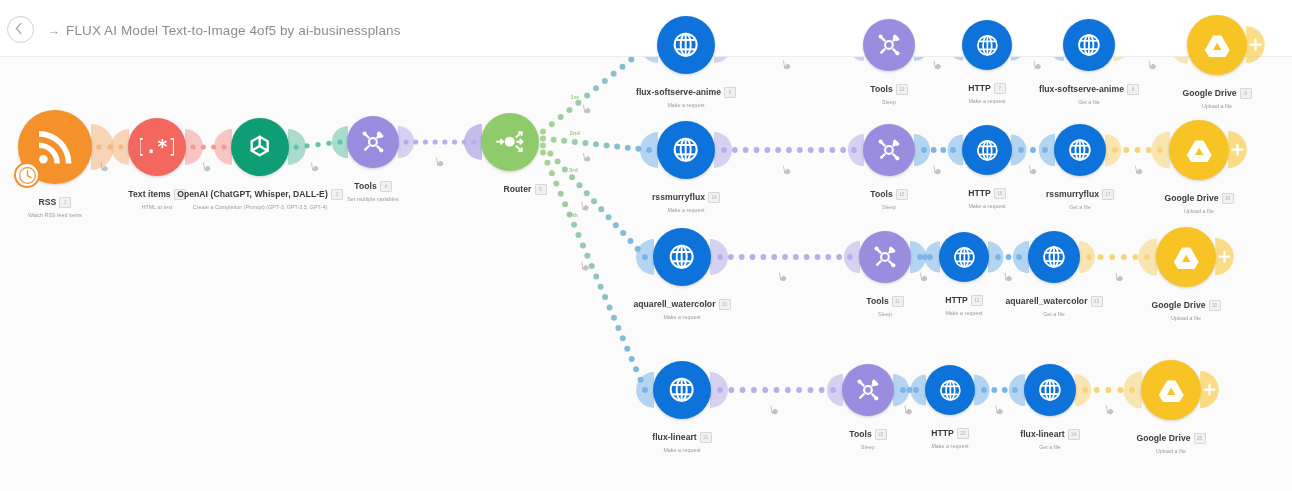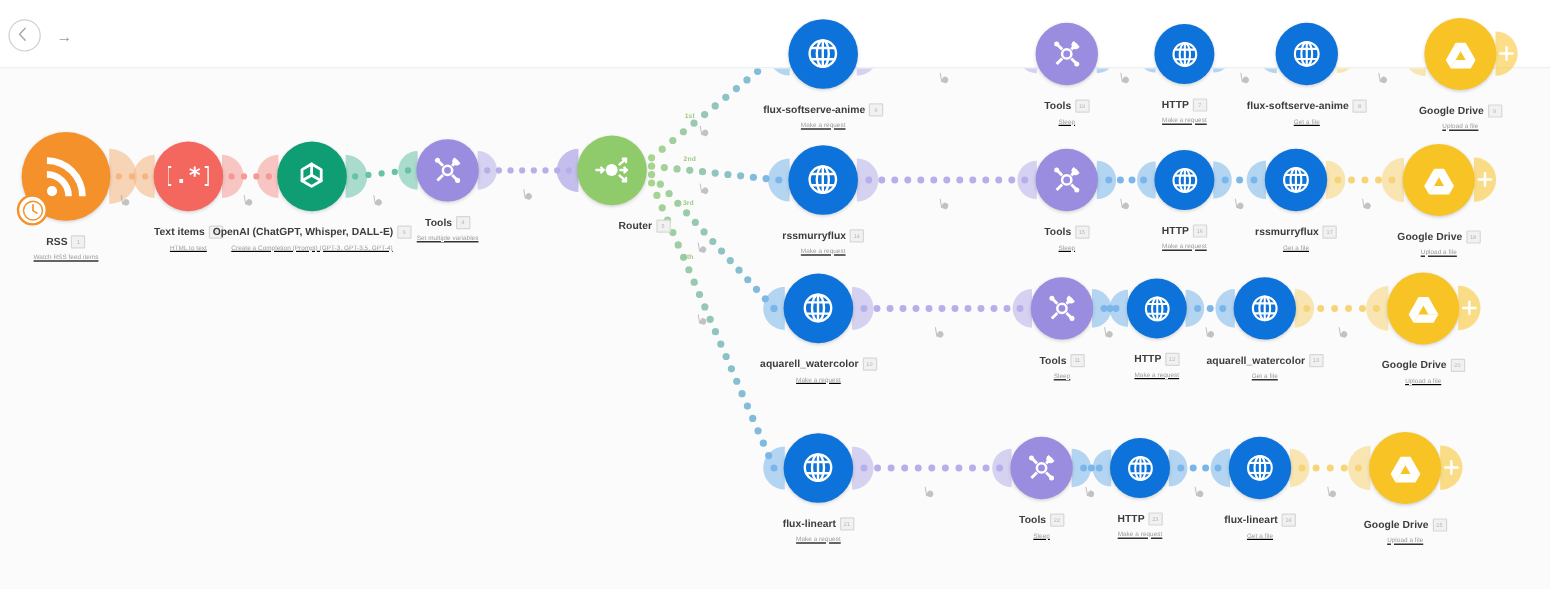--- a/index.html
+++ b/index.html
@@ -33,21 +33,21 @@
   .node{position:absolute;width:0;height:0;}
   .bubble{
     position:absolute;border-radius:50%;
     display:flex;align-items:center;justify-content:center;
     box-shadow:0 1px 3px rgba(0,0,0,.18);
     cursor:pointer;
   }
   .bubble svg{display:block;}
   .lbl{
     position:absolute;text-align:center;white-space:nowrap;
-    transform:translateX(-50%);pointer-events:none;text-decoration:underline;
+    transform:translateX(-50%);pointer-events:none;
   }
   .lbl .t1{
     font-size:8.6px;font-weight:bold;color:#3c3c3c;letter-spacing:.05px;
     display:inline-flex;align-items:center;gap:3px;justify-content:center;
   }
   .lbl .t2{font-size:5.3px;color:#9b9b9b;margin-top:2.5px;letter-spacing:.05px;}
   .badge{
     display:inline-block;min-width:7px;height:7px;line-height:7px;
     padding:1px 1.5px;border:1px solid #d7d7d7;background:#f1f1f1;color:#b4b4b4;
     font-size:4.6px;font-weight:normal;border-radius:1px;text-align:center;
@@ -62,20 +62,21 @@
 <body>
 
 <div id="header">
   <div id="back-btn">
     <svg width="13" height="13" viewBox="0 0 13 13">
       <path d="M8 1.5 L3.3 6.5 L8 11.5" fill="none" stroke="#a8a8a8" stroke-width="1.2" stroke-linecap="round" stroke-linejoin="round"></path>
     </svg>
   </div>
   <div id="crumb">
     <span class="arrow">→</span>
+    <span>FLUX AI Model Text-to-Image 4of5 by ai-businessplans</span>
   </div>
 </div>
 
 <div id="canvas">
   <svg id="wires">
       <path d="M 91 67.06 a 22.94 22.94 0 0 1 0 45.88 z" fill="#f5b57e" opacity="0.55"></path>
       <path d="M 129 72.02 a 17.98 17.98 0 0 0 0 35.96 z" fill="#f5b57e" opacity="0.55"></path>
       <circle cx="99.00" cy="90.00" r="2.6" fill="#f5b57e"></circle>
       <circle cx="110.00" cy="90.00" r="2.6" fill="#f5b57e"></circle>
       <circle cx="121.00" cy="90.00" r="2.6" fill="#f5b57e"></circle>
@@ -454,21 +455,21 @@
               <path d="M24 44 L30 50 L24 56"></path>
               <path d="M70 36 L86 22"></path>
               <path d="M78 22 H86 V30"></path>
               <path d="M72 50 H88"></path>
               <path d="M82 44 L88 50 L82 56"></path>
               <path d="M70 64 L86 78"></path>
               <path d="M78 78 H86 V70"></path>
             </g>
           </svg>
         </div>
-        <div class="lbl" style="left: 0px; top: 36px; width: 260px; margin-left: 16px; padding-left: 22px;"><div class="t1">
+        <div class="lbl" style="left: 0px; top: 36px; width: 260px; margin-left: 4px; padding-left: 22px;"><div class="t1">
             <span>Router</span>
             <span class="badge">5</span>
           </div></div>
       </div>
       <div class="node" style="left: 686px; top: -12px;">
         <div class="bubble" style="width: 58px; height: 58px; left: -29px; top: -29px; background: rgb(13, 114, 217);">
           <svg width="33.349999999999994" height="33.349999999999994" viewBox="0 0 100 100">
             <g fill="none" stroke="#fff" stroke-width="6">
               <circle cx="50" cy="50" r="33"></circle>
               <ellipse cx="50" cy="50" rx="15" ry="33"></ellipse>

